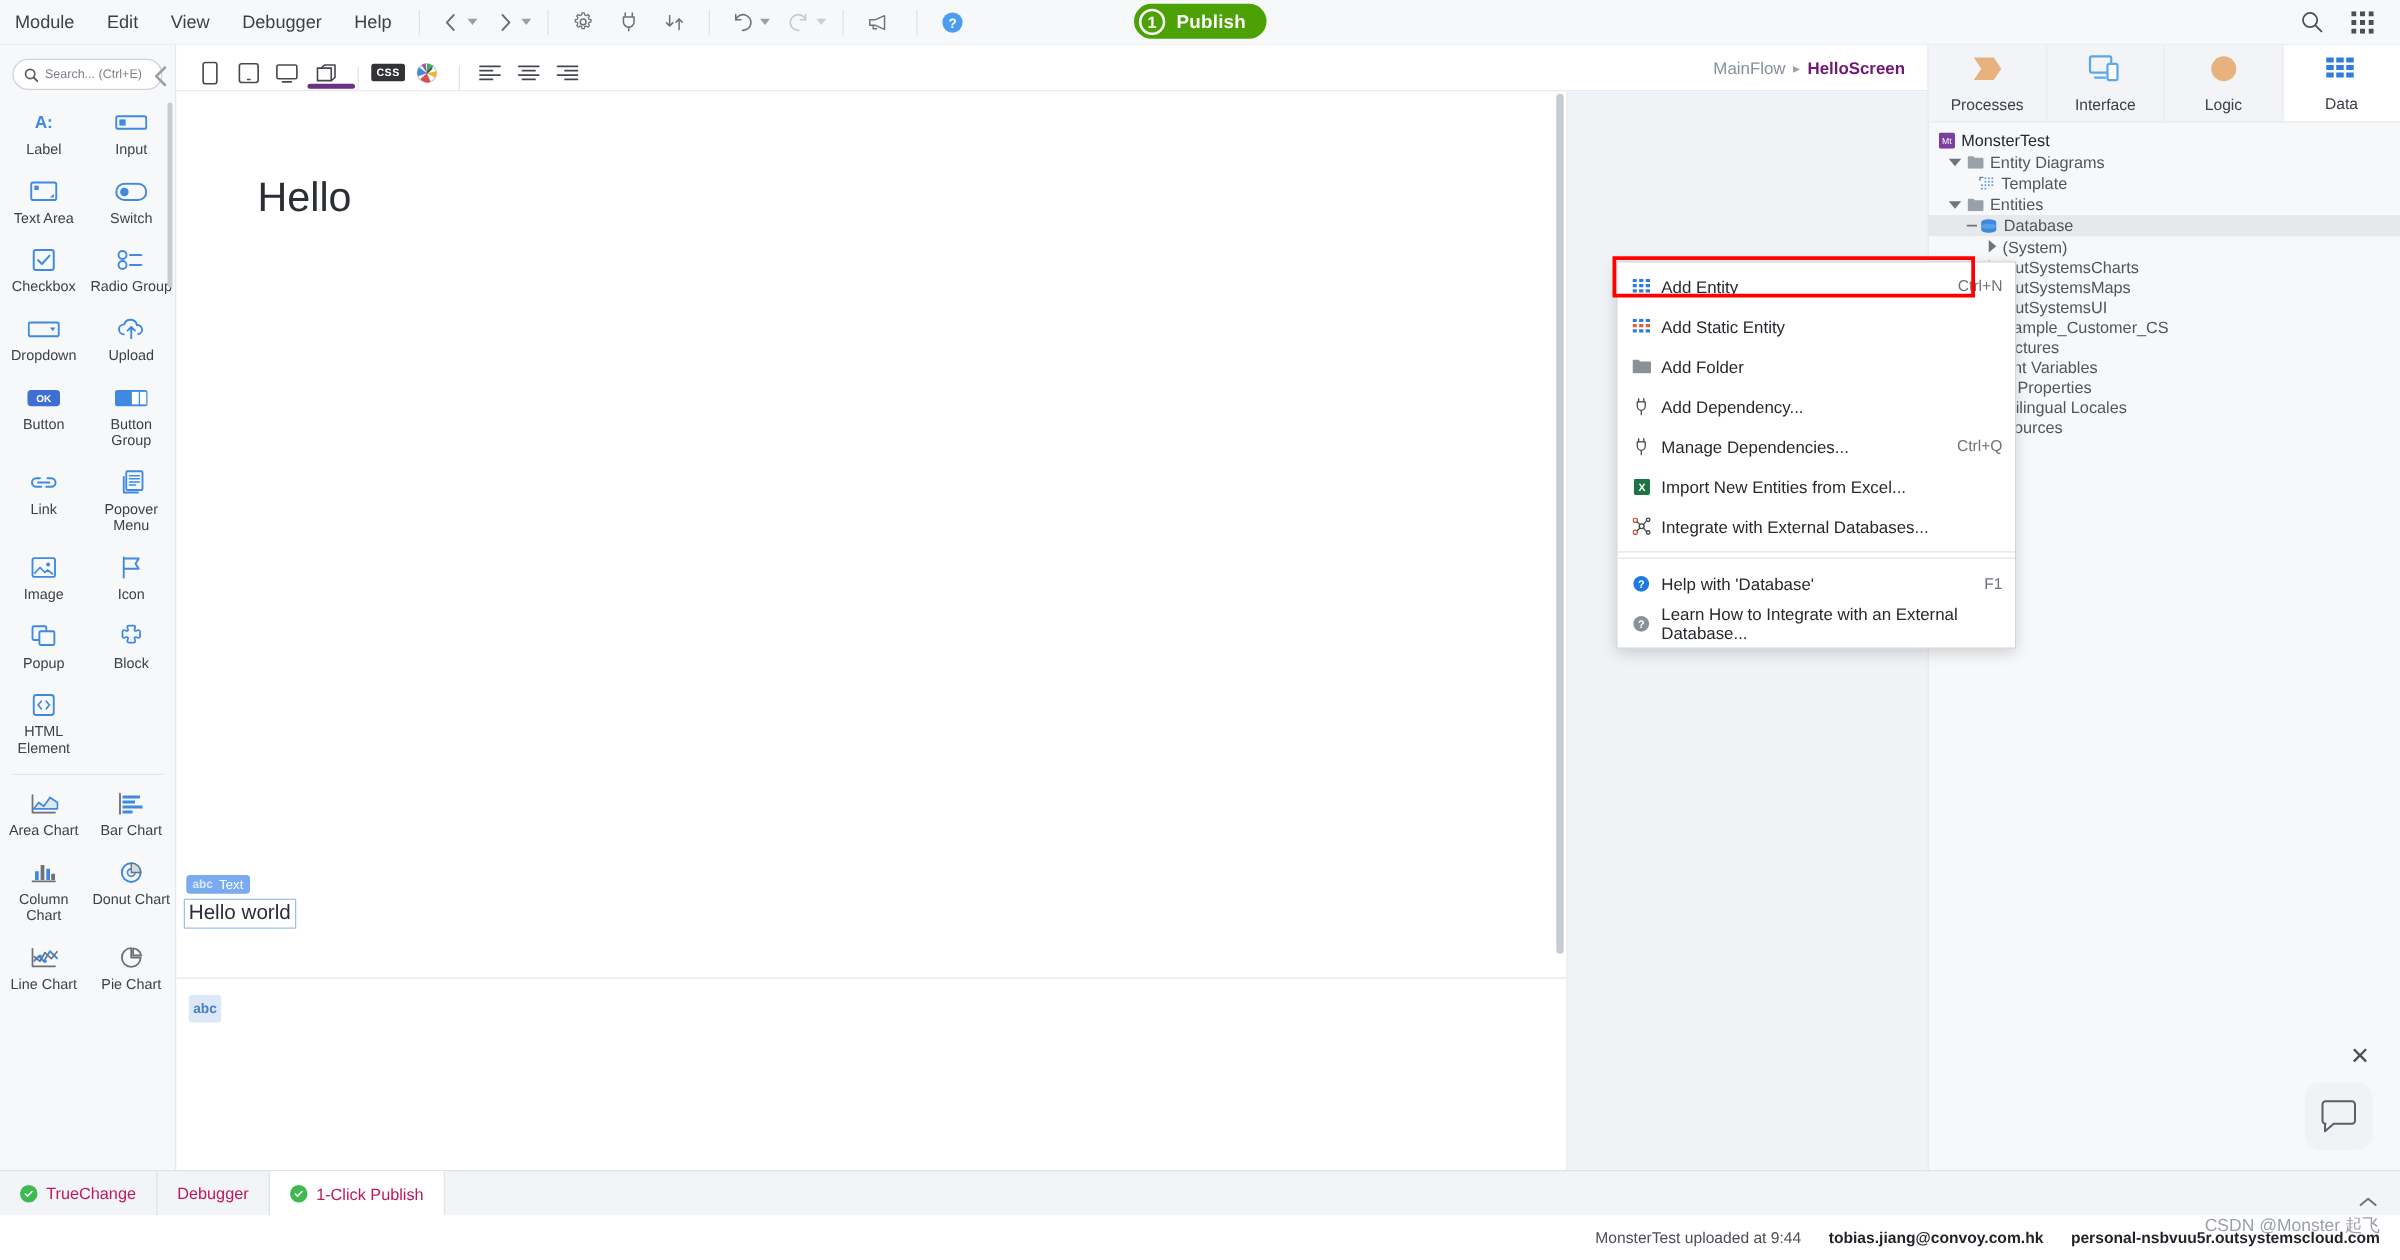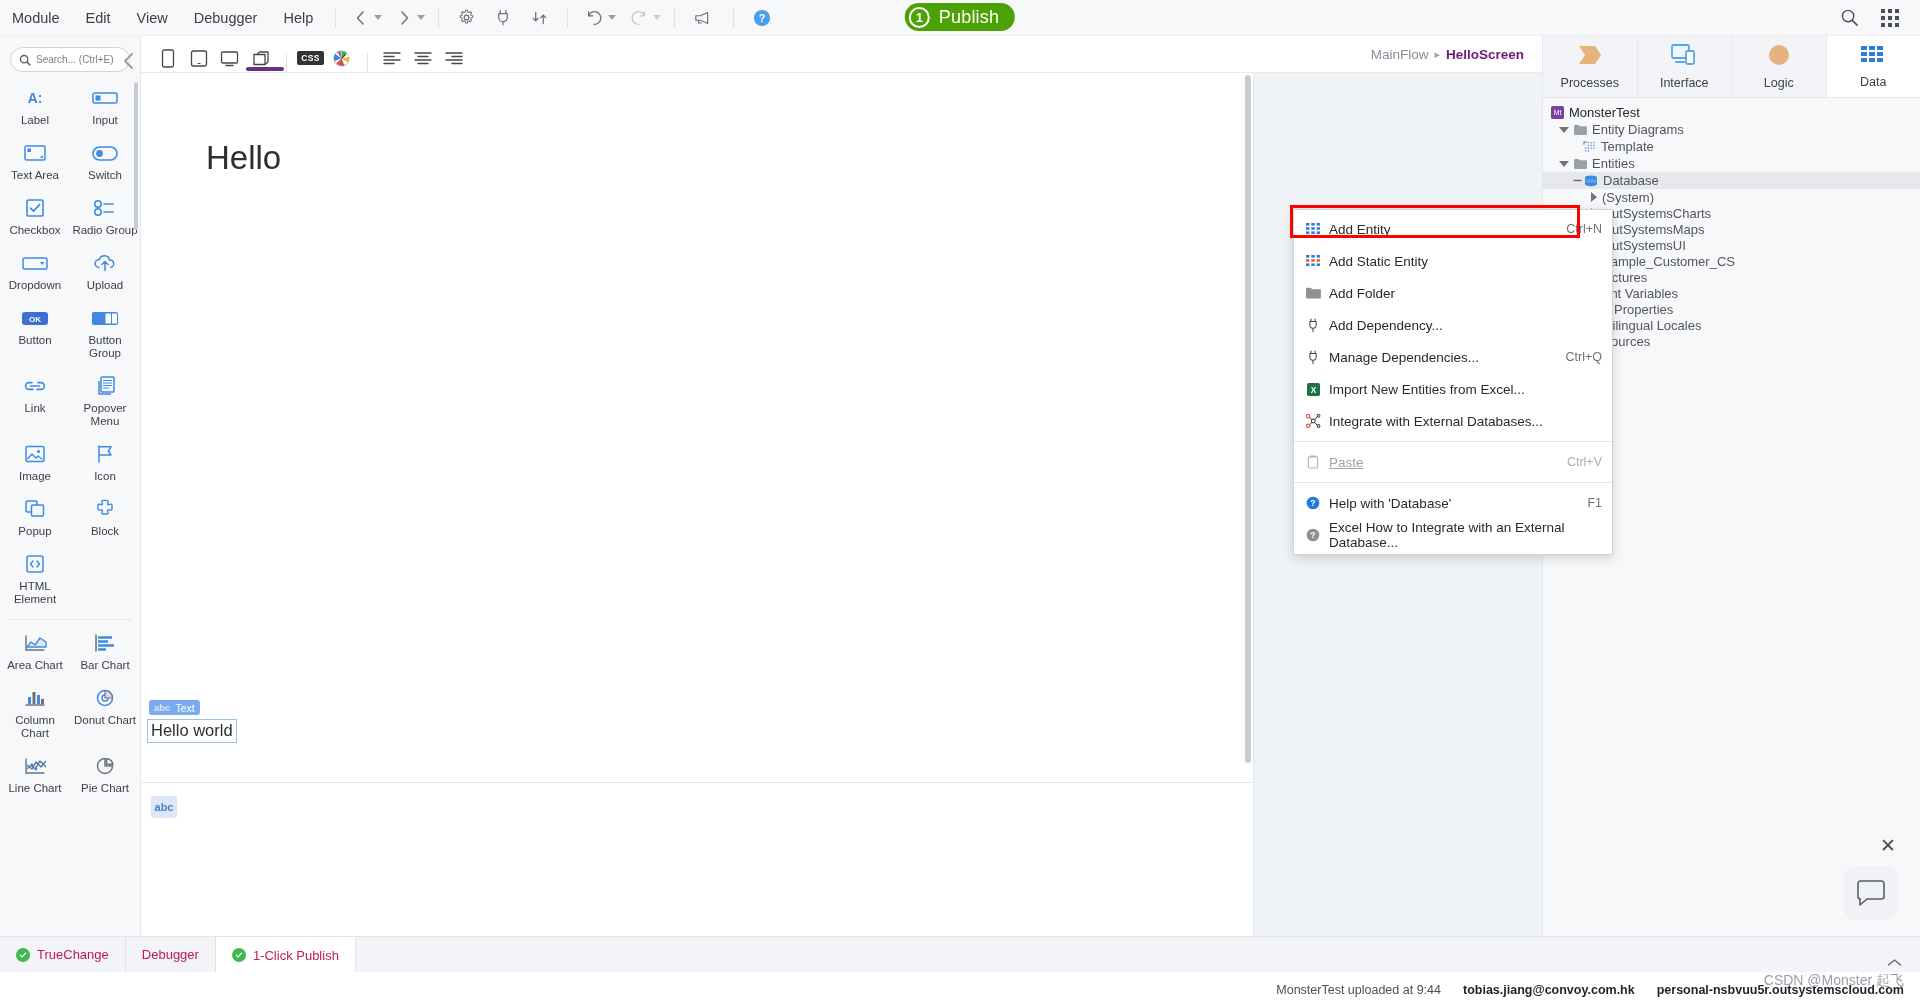--- a/index.html
+++ b/index.html
@@ -50,21 +50,21 @@
     color: #ffffff;
     cursor: pointer;
   }
   .publish-badge {
     width: 21px; height: 21px; border-radius: 50%;
     border: 2px solid #ffffff;
     display: flex; align-items: center; justify-content: center;
     font-size: 13px; font-weight: bold; margin-right: 9px;
     line-height: 1;
   }
-  .publish-label { font-size: 18px; font-weight: normal; letter-spacing: .2px; }
+  .publish-label { font-size: 15px; font-weight: bold; letter-spacing: .2px; }
 
   .mb-right { margin-left: auto; display: flex; align-items: center; padding-right: 10px; }
   .mb-right .nav-ico { padding: 0 11px; color: #55595f; }
 
   
   .toolbox {
     position: absolute; top: 36px; left: 0; width: 141px; height: 936px;
     background: #f7f8fa;
     border-right: 1px solid #e3e6ea;
     overflow: hidden;
@@ -1035,30 +1035,20 @@
             <circle cx="7.3" cy="7" r="1.9" fill="none" stroke="#44484e" stroke-width="1.1"></circle>
             <path d="M3.6 3.4l2.4 2.3M11 2.9L8.8 5.7M3.6 10.6l2.4-2.2M11 11.1L8.8 8.4" stroke="#44484e" stroke-width="1"></path>
           </svg>
       </span>
       <span class="ctx-label">Integrate with External Databases...</span>
       <span class="ctx-short"></span>
     </div>
 
     <div class="ctx-sep"></div>
 
-    <div class="ctx-item disabled">
-      <span class="ctx-ico">
-        <svg width="12" height="14" viewBox="0 0 12 15">
-            <rect x="1" y="2" width="10" height="12" rx="1.2" fill="none" stroke="#a9aeb4" stroke-width="1.1"></rect>
-            <path d="M4 2V1.2h4V2" fill="none" stroke="#a9aeb4" stroke-width="1.1"></path>
-          </svg>
-      </span>
-      <span class="ctx-label"><u>Paste</u></span>
-      <span class="ctx-short dim">Ctrl+V</span>
-    </div>
 
     <div class="ctx-sep"></div>
 
     <div class="ctx-item">
       <span class="ctx-ico">
         <svg width="14" height="14" viewBox="0 0 16 16">
             <circle cx="8" cy="8" r="7.2" fill="#1f7ae0"></circle>
             <text x="8" y="11.6" font-size="10" font-weight="bold" font-family="Liberation Sans, sans-serif" fill="#ffffff" text-anchor="middle">?</text>
           </svg>
       </span>
@@ -1066,21 +1056,21 @@
       <span class="ctx-short">F1</span>
     </div>
 
     <div class="ctx-item">
       <span class="ctx-ico">
         <svg width="14" height="14" viewBox="0 0 16 16">
             <circle cx="8" cy="8" r="7.2" fill="#8c9198"></circle>
             <text x="8" y="11.6" font-size="10" font-weight="bold" font-family="Liberation Sans, sans-serif" fill="#ffffff" text-anchor="middle">?</text>
           </svg>
       </span>
-      <span class="ctx-label">Excel How to Integrate with an External Database...</span>
+      <span class="ctx-label">Learn How to Integrate with an External Database...</span>
       <span class="ctx-short"></span>
     </div>
   </div>
   <div class="ctx-highlight"></div>
 
   <div class="bottombar">
     <div class="bb-tab">
       <span class="dot-ok">
         <svg width="8" height="8" viewBox="0 0 10 10">
             <path d="M1.6 5.2l2.2 2.2 4.4-4.6" fill="none" stroke="#ffffff" stroke-width="1.6" stroke-linecap="round" stroke-linejoin="round"></path>

